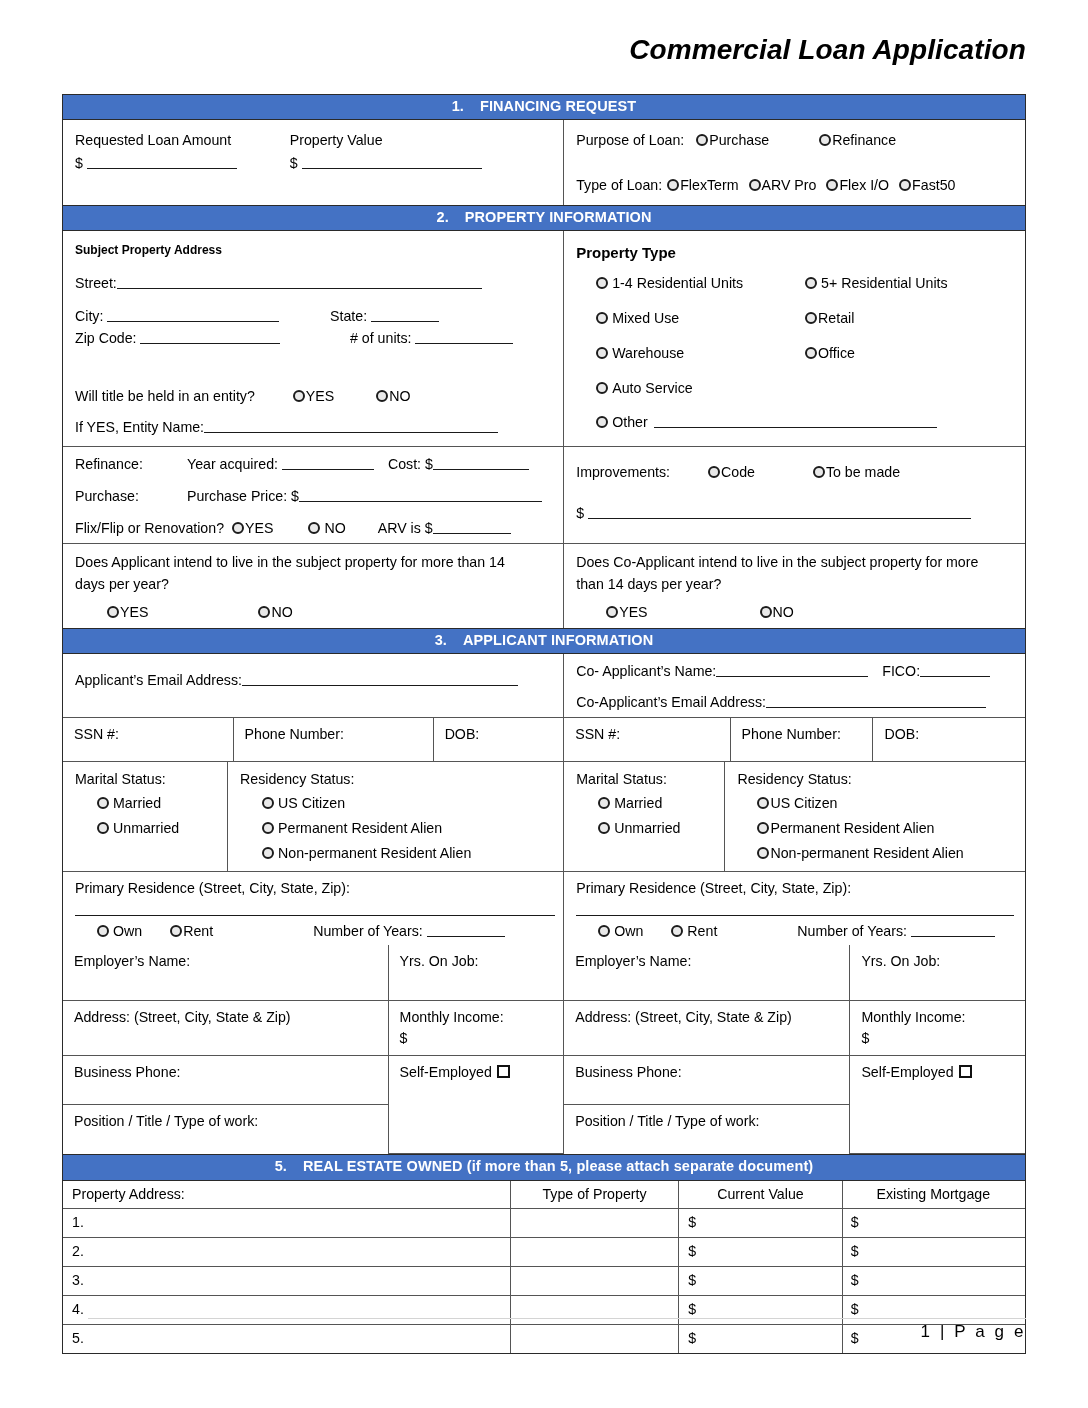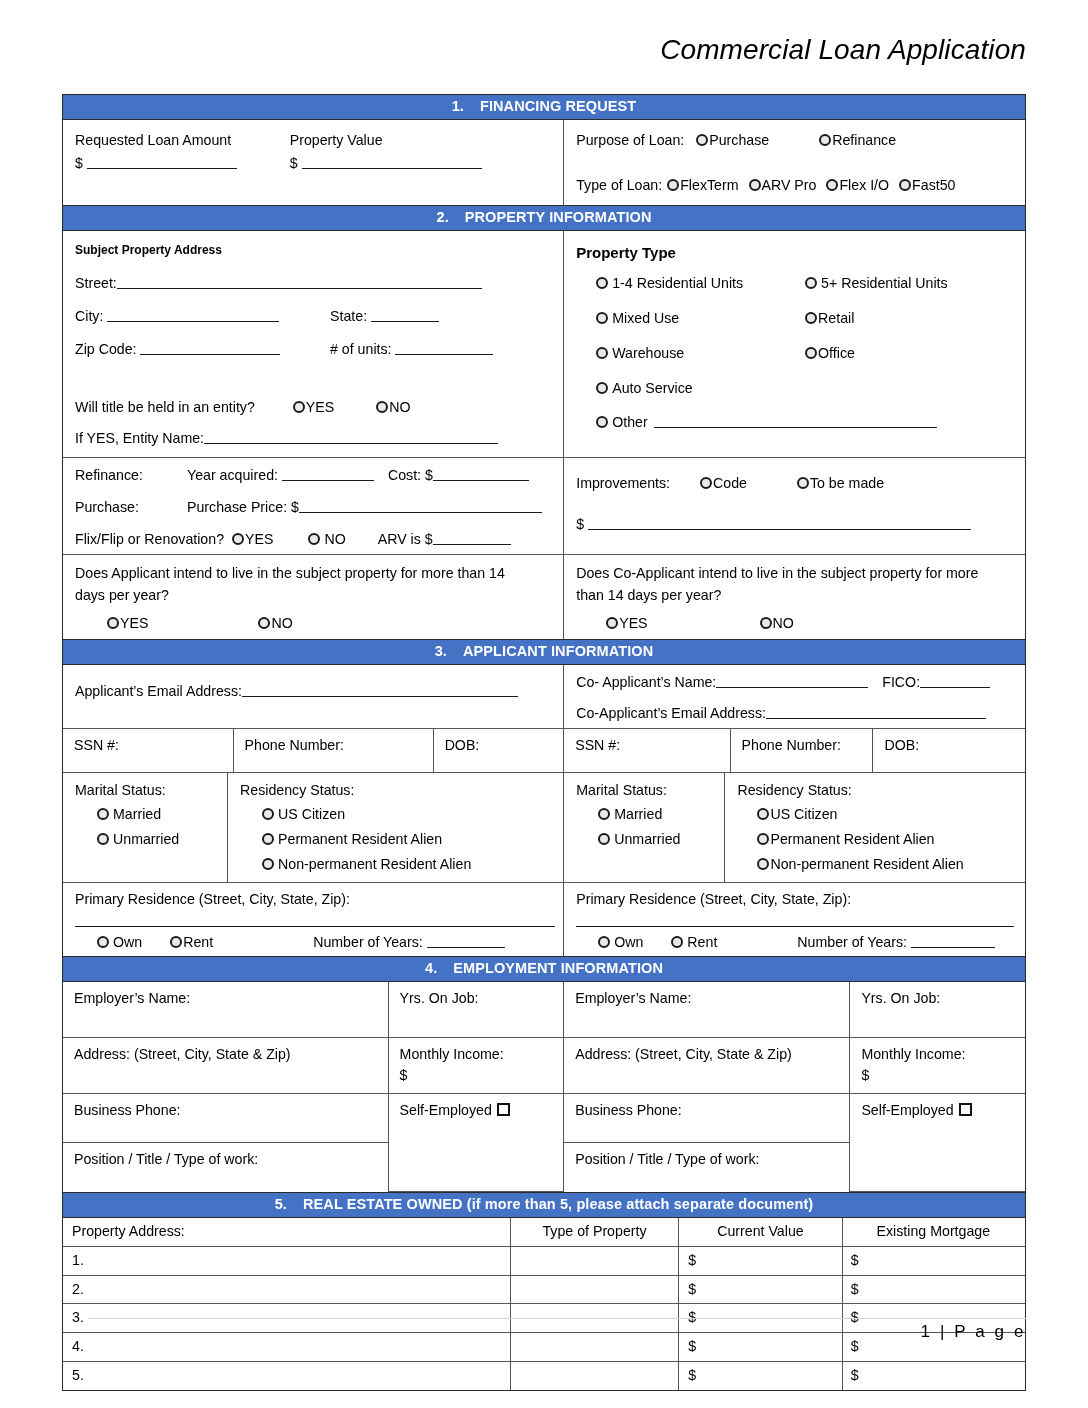--- a/index.html
+++ b/index.html
@@ -12,21 +12,21 @@
     position:relative;
     overflow:hidden;
   }
   .page { position:relative; width:1088px; height:1408px; }
 
   
   .doc-title {
     position:absolute;
     right:62px; top:34px;
     font-size:28px;
-    font-weight:normal;
+    font-weight:bold;
     font-style:italic;
     letter-spacing:0.1px;
     white-space:nowrap;
     text-align:center;
   }
 
   
   .form {
     position:absolute;
     left:62px; top:94px;
@@ -228,21 +228,21 @@
         <div class="lbl" style="margin-top:11px;display:flex;">
           <span style="width:255px;">
             <span>City:</span>
             <span class="ul" style="width:172px;"></span>
           </span>
           <span>
             <span>State:</span>
             <span class="ul" style="width:68px;"></span>
           </span>
         </div>
-        <div class="lbl" style="margin-top:11px;display:flex;">
+        <div class="lbl" style="display:flex;gap:20px;">
           <span style="width:255px;">
             <span>Zip Code:</span>
             <span class="ul" style="width:140px;"></span>
           </span>
           <span>
             <span># of units:</span>
             <span class="ul" style="width:98px;"></span>
           </span>
         </div>
         <div class="lbl" style="margin-top:36px;display:flex;align-items:center;">
@@ -333,21 +333,21 @@
             <span class="radio sp"></span>
               <span>NO</span>
           </span>
           <span style="margin-left:32px;">
             <span>ARV is $</span><span class="ul" style="width:78px;"></span>
           </span>
         </div>
       </div>
 
       <div class="col s2-right pad" style="padding-top:14px;padding-bottom:0;">
-        <div class="lbl" style="display:flex;align-items:center;">
+        <div class="lbl" style="display:flex;align-items:center;gap:8px;">
           <span>Improvements:</span>
           <span class="opt" style="margin-left:30px;">
             <span class="radio"></span>
               <span>Code</span>
           </span>
           <span class="opt" style="margin-left:50px;">
             <span class="radio"></span>
               <span>To be made</span>
           </span>
         </div>
@@ -526,23 +526,20 @@
               <span>Rent</span>
           </span>
           <span style="margin-left:80px;">
             <span>Number of Years:</span>
             <span class="ul" style="width:84px;"></span>
           </span>
         </div>
       </div>
     </div>
 
-    <div class="sec-bar">
-      <span class="num">4.</span><span>EMPLOYMENT INFORMATION</span>
-    </div>
 
     <div class="row">
       <div class="col divider s2-left">
         <table class="tbl">
           <tbody>
               <tr>
             <td class="nb-l" style="width:65%;height:55px;border-top:none;"><span>Employer’s Name:</span></td>
             <td class="nb-r" style="width:35%;border-top:none;"><span>Yrs. On Job:</span></td>
           </tr>
           <tr>

